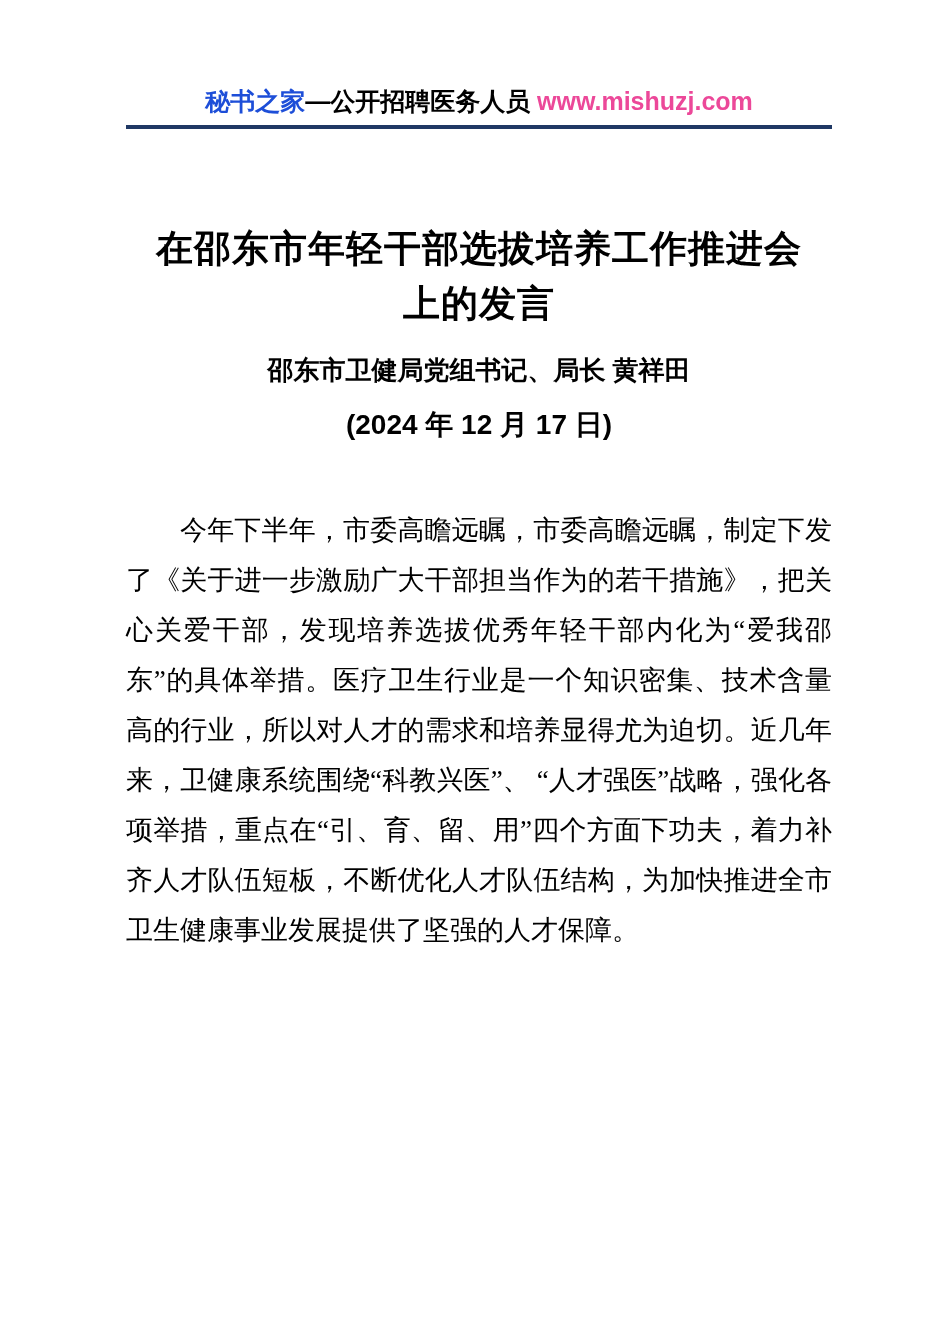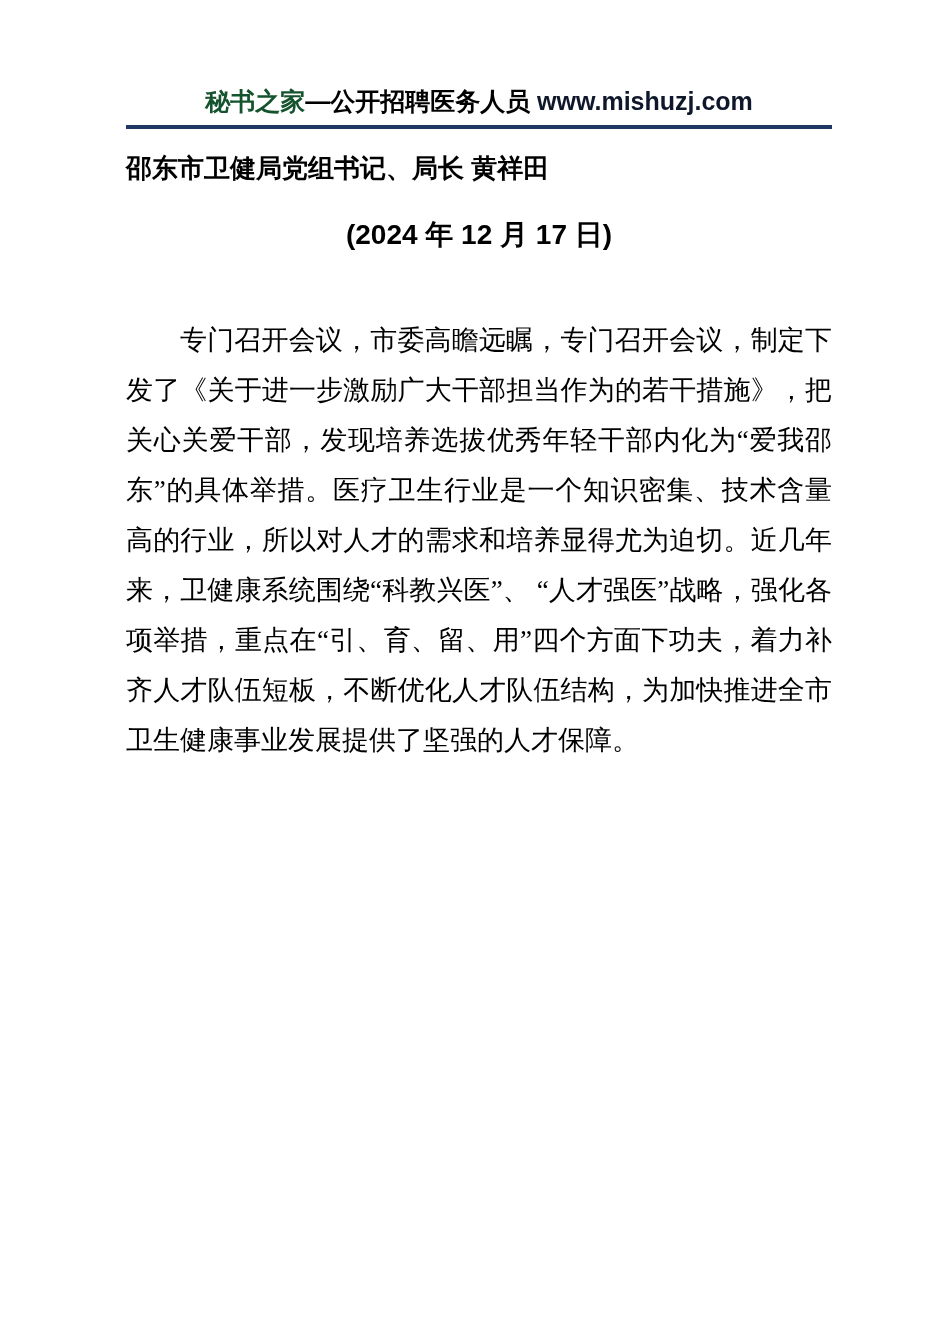--- a/index.html
+++ b/index.html
@@ -18,51 +18,51 @@
     background: #ffffff;
   }
   .doc-header {
     text-align: center;
     font-family: "Liberation Sans", sans-serif;
     font-weight: bold;
     font-size: 25px;
     line-height: 30px;
     white-space: nowrap;
   }
-  .brand { color: #14532d; }
+  .brand { color: #1d4ed8; }
   .separator, .tagline { color: #000000; }
-  .url { color: #0f172a; text-decoration: none; cursor: pointer; }
+  .url { color: #ec4899; text-decoration: none; cursor: pointer; }
   .header-rule {
     border: none;
     border-top: 4px solid #1f3864;
     margin-top: 9px;
   }
   .doc-title {
     text-align: center;
     font-family: "Liberation Sans", sans-serif;
     font-size: 37px;
     font-weight: bold;
     line-height: 55px;
     margin-top: 92px;
     letter-spacing: 1px;
   }
   .byline {
-    text-align: left;
+    text-align: center;
     font-family: "Liberation Sans", sans-serif;
     font-size: 26px;
     font-weight: bold;
     margin-top: 22px;
     line-height: 34px;
   }
   .date-line {
     text-align: center;
     font-family: "Liberation Sans", sans-serif;
     font-size: 28px;
     font-weight: bold;
-    margin-top: 32px;
+    margin-top: 20px;
     line-height: 36px;
   }
   .body-block { margin-top: 62px; }
   .body-para {
     font-size: 27px;
     line-height: 50px;
     text-align: justify;
     text-indent: 2em;
     word-break: break-all;
   }
@@ -76,26 +76,30 @@
 <body>
 
 <div class="page">
 
   <header class="doc-header">
     <span class="brand">秘书之家</span><span class="separator">—</span><span class="tagline">公开招聘医务人员 </span><a class="url">www.mishuzj.com</a>
   </header>
 
   <hr class="header-rule">
 
+  <h1 class="doc-title">
+    <span>在邵东市年轻干部选拔培养工作推进会</span><br>
+    <span>上的发言</span>
+  </h1>
 
   <div class="byline">邵东市卫健局党组书记、局长 黄祥田</div>
 
   <div class="date-line">(2024 年 12 月 17 日)</div>
 
   <div class="body-block">
 
-    <p class="body-para">专门召开会议，市委高瞻远瞩，专门召开会议，制定下发了《关于进一步激励广大干部担当作为的若干措施》，把关心关爱干部，发现培养选拔优秀年轻干部内化为“爱我邵东”的具体举措。医疗卫生行业是一个知识密集、技术含量高的行业，所以对人才的需求和培养显得尤为迫切。近几年来，卫健康系统围绕“科教兴医”、 “人才强医”战略，强化各项举措，重点在“引、育、留、用”四个方面下功夫，着力补齐人才队伍短板，不断优化人才队伍结构，为加快推进全市卫生健康事业发展提供了坚强的人才保障。</p>
+    <p class="body-para">今年下半年，市委高瞻远瞩，市委高瞻远瞩，制定下发了《关于进一步激励广大干部担当作为的若干措施》，把关心关爱干部，发现培养选拔优秀年轻干部内化为“爱我邵东”的具体举措。医疗卫生行业是一个知识密集、技术含量高的行业，所以对人才的需求和培养显得尤为迫切。近几年来，卫健康系统围绕“科教兴医”、 “人才强医”战略，强化各项举措，重点在“引、育、留、用”四个方面下功夫，着力补齐人才队伍短板，不断优化人才队伍结构，为加快推进全市卫生健康事业发展提供了坚强的人才保障。</p>
 
 
 
   </div>
 
 </div>
 
 </body></html>

